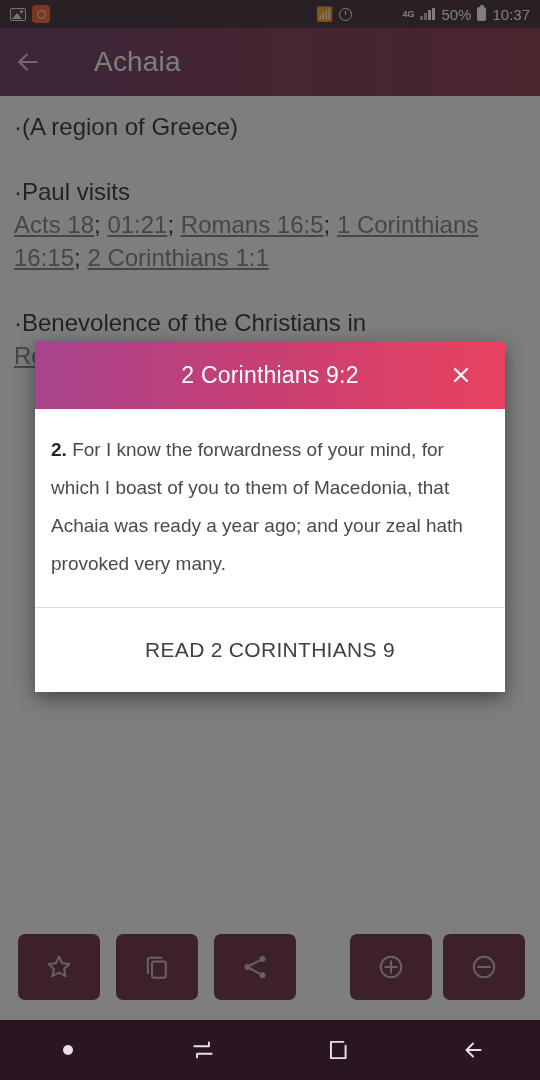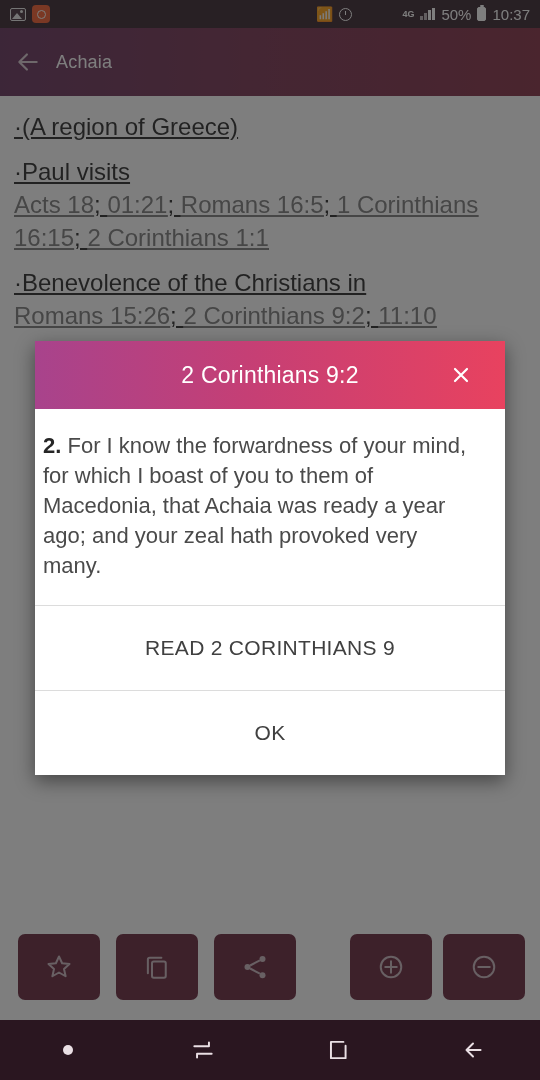--- a/index.html
+++ b/index.html
@@ -60,31 +60,31 @@
   .app-bar{
     position:absolute; top:28px; left:0; width:540px; height:68px;
     background:linear-gradient(90deg,#5b2552 0%, #6e2345 45%, #7d2138 100%);
     display:flex; align-items:center;
   }
   .back-arrow{
     width:56px; height:68px; display:flex; align-items:center; justify-content:center;
   }
   .back-arrow svg{ width:26px;height:26px; }
   .app-title{
-    color:#ffffff; font-size:18px; font-weight:400; letter-spacing:.2px;
+    color:#ffffff; font-size:28px; font-weight:400; margin-left:38px; letter-spacing:.2px;
   }
 
   
   .content{
     position:absolute; top:96px; left:0; width:540px; bottom:114px;
     background:#ffffff; padding:14px 14px 0 14px;
     color:#111;
   }
-  .para{ font-size:24px; line-height:33px; color:#1a1a1a;text-decoration:underline; }
-  .para + .para{ margin-top:12px; }
+  .para{ font-size:24px; line-height:33px; color:#1a1a1a; }
+  .para + .para{ margin-top:32px; }
   .vref{ color:#737373; text-decoration:underline; }
 
   
   .toolbar{
     position:absolute; left:0; bottom:60px; width:540px; height:54px;
     background:#ffffff;
   }
   .tb-inner{ position:relative; width:540px; height:100%; }
   .tb-btn{
     position:absolute; top:-32px; height:66px; border-radius:7px;
@@ -122,22 +122,22 @@
   }
   .dlg-title{
     color:#ffffff; font-size:23px; font-weight:400; letter-spacing:.2px;
   }
   .dlg-close{
     position:absolute; right:20px; top:0; height:68px; width:48px;
     display:flex; align-items:center; justify-content:center;
   }
   .dlg-close svg{ width:24px;height:24px; }
   .dlg-body{
-    padding:22px 24px 24px 8px;
-    font-size:22px; line-height:30px; color:#4a4a4a;
+    padding:22px 24px 24px 16px;
+    font-size:19px; line-height:38px; color:#4a4a4a;
   }
   .dlg-body b{ color:#262626; font-weight:bold; }
   .dlg-btn{
     height:85px; display:flex; align-items:center; justify-content:center;
     border-top:1px solid #dcdcdc;
     font-size:21px; color:#404040; letter-spacing:.3px;
   }
 </style>
 </head>
 <body>
@@ -260,14 +260,13 @@
         <path d="M6 6l12 12M18 6L6 18" stroke="#ffffff" stroke-width="2.2" stroke-linecap="round"></path>
       </svg>
     </div>
   </div>
 
   <div class="dlg-body">
     <b>2.</b><span> For I know the forwardness of your mind, for which I boast of you to them of Macedonia, that Achaia was ready a year ago; and your zeal hath provoked very many.</span>
   </div>
 
   <div class="dlg-btn">READ 2 CORINTHIANS 9</div>
-  <div class="dlg-btn">OK</div>
 </div>
 
 </body></html>

